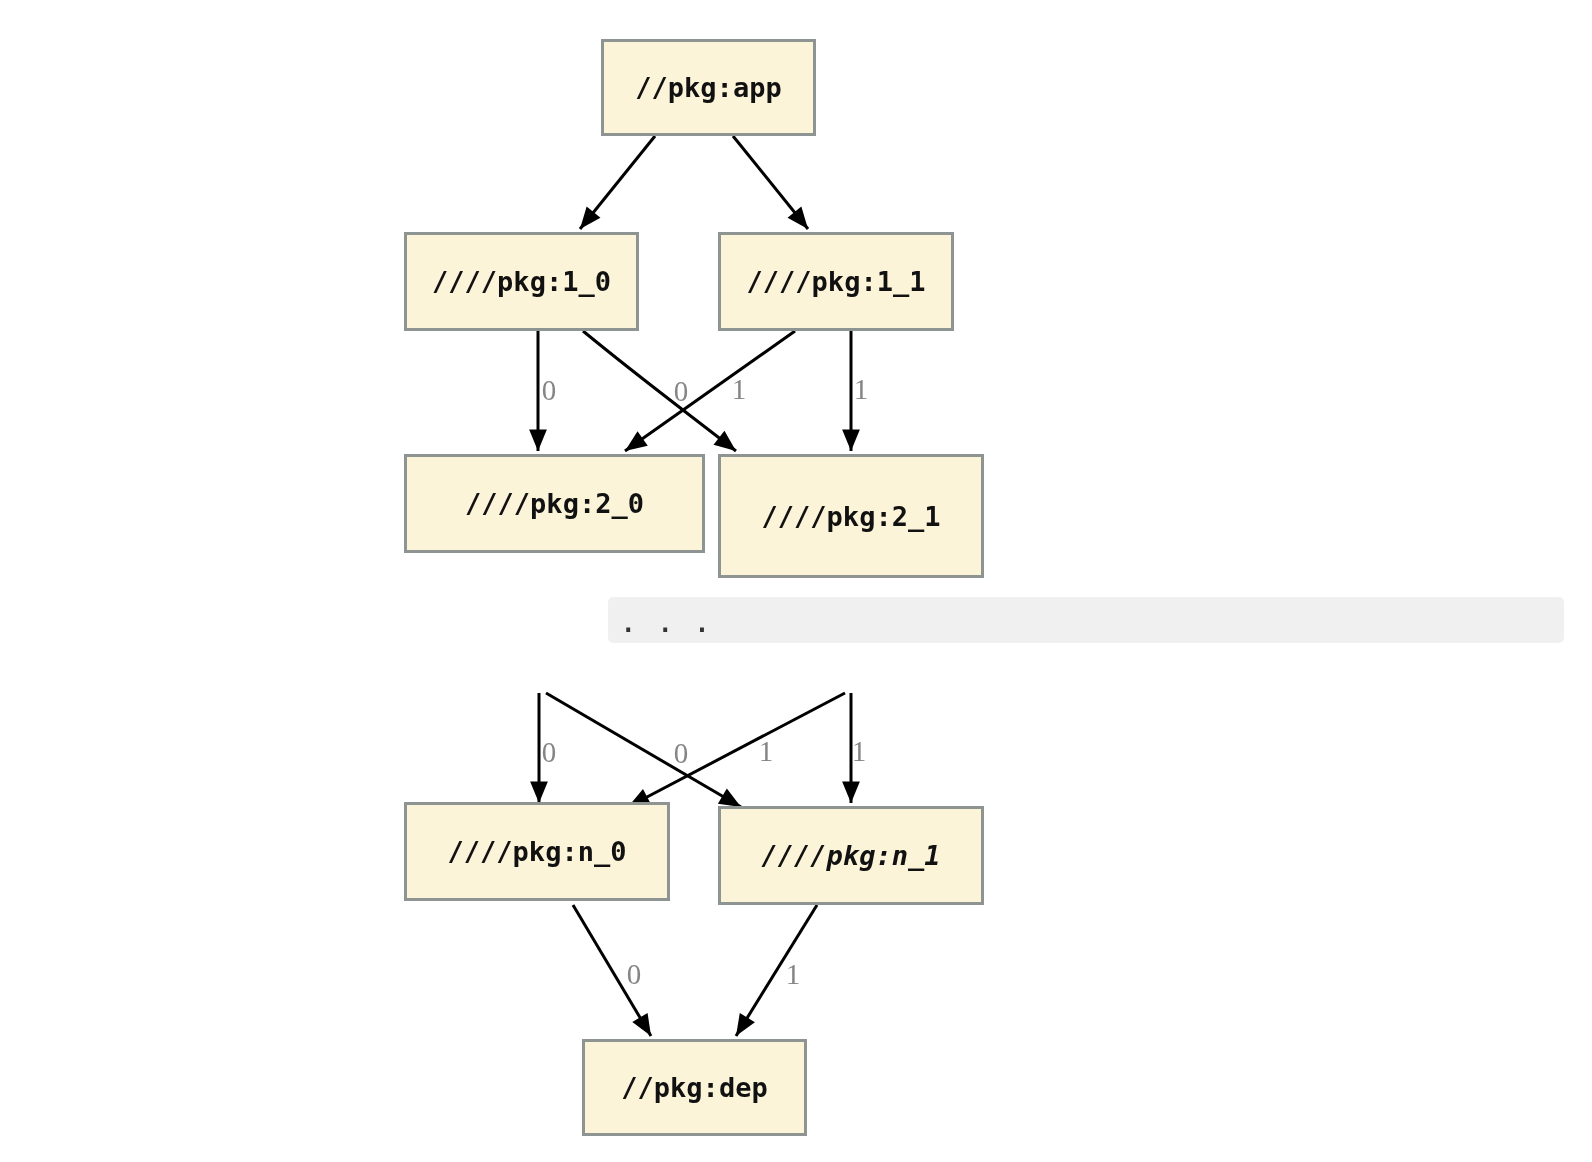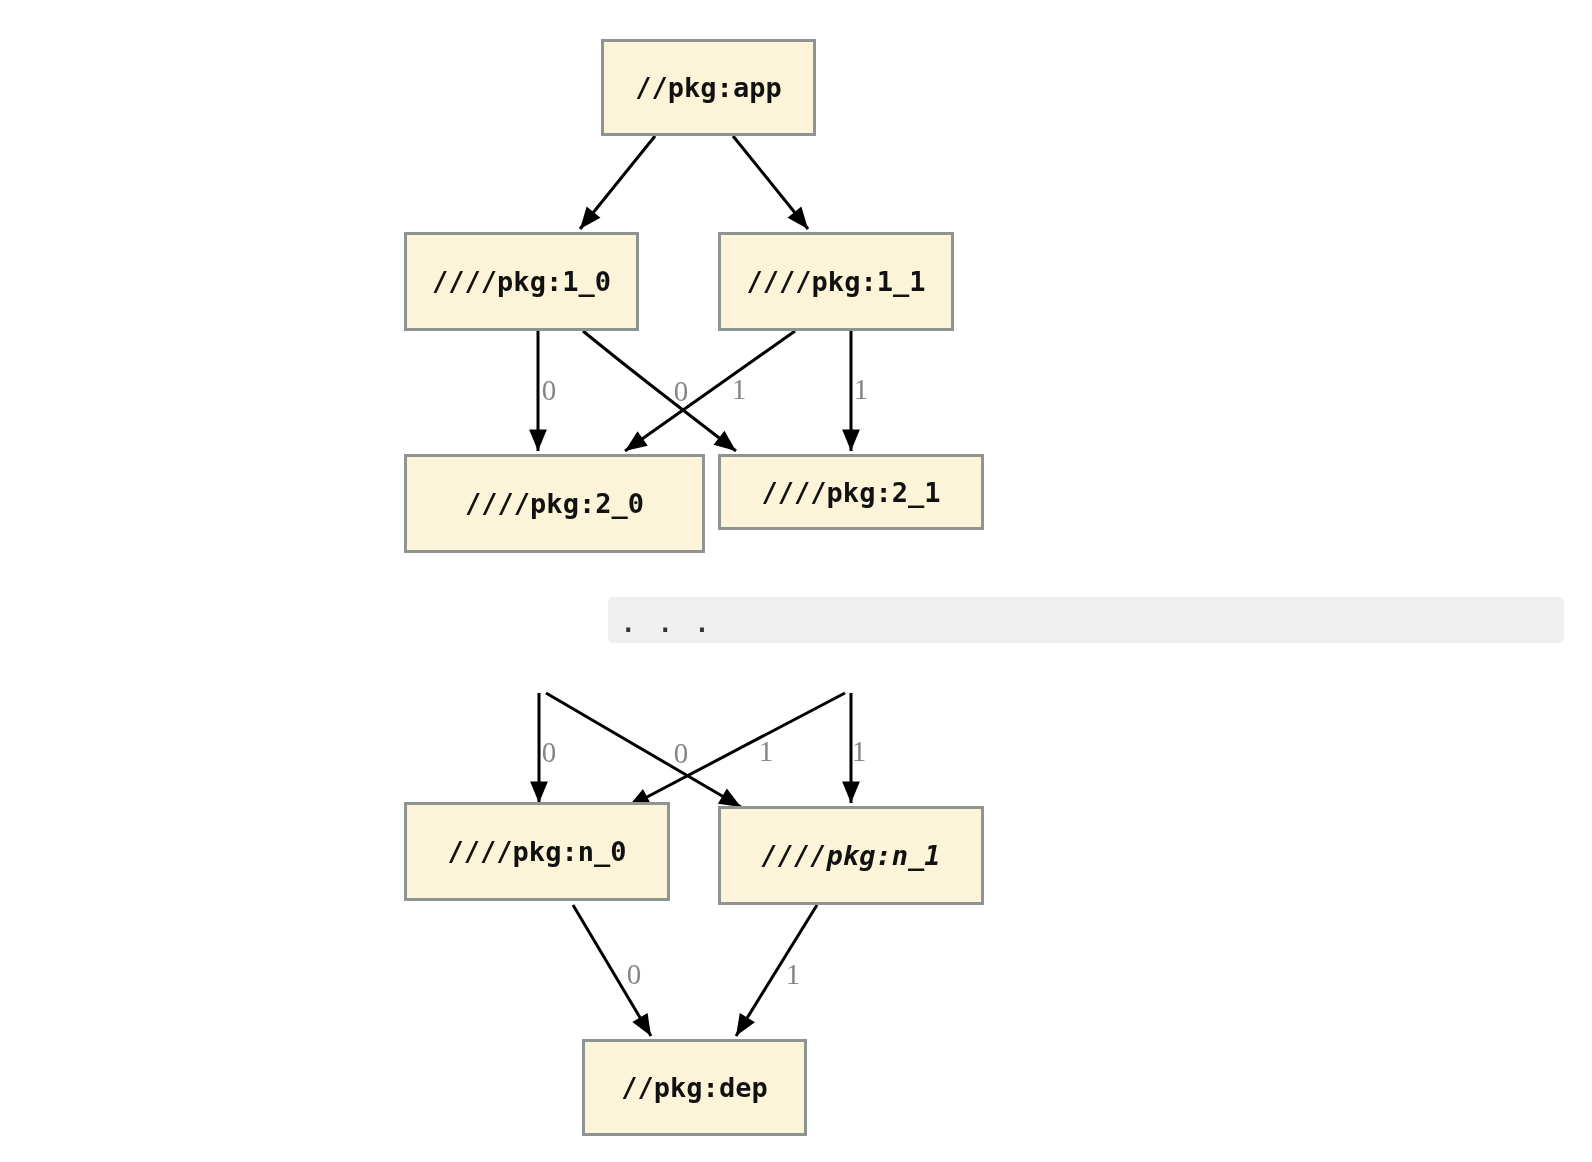--- a/index.html
+++ b/index.html
@@ -98,21 +98,21 @@
   </svg>
 
   <div class="node" style="left:582px; top:39px; width:215px; height:97px;margin-left:19px;">//pkg:app</div>
 
   <div class="node" style="left:404px; top:232px; width:235px; height:99px;">////pkg:1_0</div>
 
   <div class="node" style="left:718px; top:232px; width:236px; height:99px;">////pkg:1_1</div>
 
   <div class="node" style="left:404px; top:454px; width:301px; height:99px;">////pkg:2_0</div>
 
-  <div class="node" style="left:718px; top:454px; width:266px; height:76px;">////pkg:2_1</div>
+  <div class="node" style="left:718px; top:454px; width:266px; height:124px;">////pkg:2_1</div>
 
   <div class="node" style="left:404px; top:802px; width:266px; height:99px;">////pkg:n_0</div>
 
   <div class="node" style="left:718px; top:806px; width:266px; height:99px;font-style:italic;">////pkg:n_1</div>
 
   <div class="node" style="left:582px; top:1039px; width:225px; height:97px;text-align:center;">//pkg:dep</div>
 
   <div class="ellipsis-bar">
     <span>. . .</span>
   </div>

